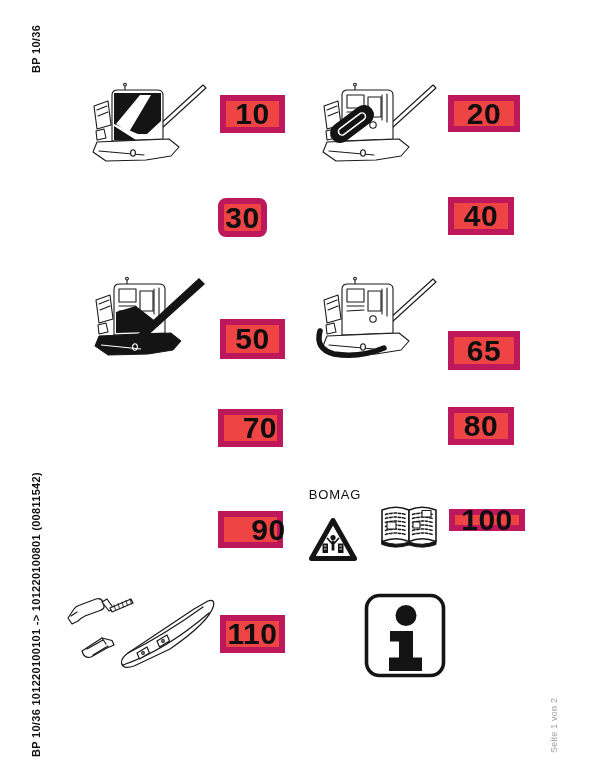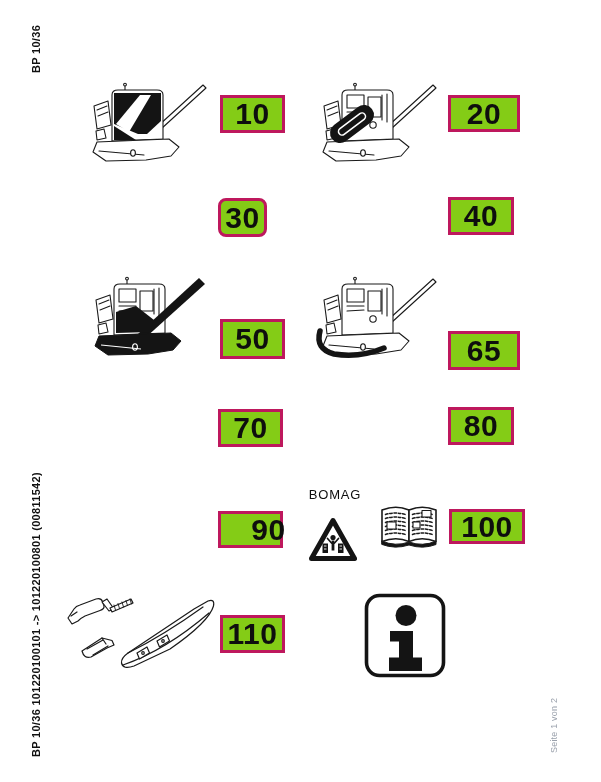--- a/index.html
+++ b/index.html
@@ -6,21 +6,21 @@
   .sheet{
     position:relative;width:601px;height:782px;background:#ffffff;overflow:hidden;
     font-family:"Liberation Sans",sans-serif;color:#111;
   }
   .vlabel{
     position:absolute;transform-origin:0 0;transform:rotate(-90deg);
     white-space:nowrap;font-weight:bold;font-size:11px;letter-spacing:.3px;color:#101010;
   }
   .vlabel.pageind{font-weight:normal;font-size:9px;letter-spacing:.2px;color:#9aa1ac;}
   .numbox{
-    position:absolute;border:3px solid #be185d;background:#84cc16;box-sizing:border-box;
+    position:absolute;border:6px solid #be185d;background:#ef4444;box-sizing:border-box;
     display:flex;align-items:center;justify-content:center;cursor:pointer;
   }
   .numbox span{font-weight:bold;font-size:30px;letter-spacing:.5px;color:#0e0e0e;line-height:1;}
   .illus{position:absolute;cursor:pointer;}
   .illus svg{display:block;width:100%;height:100%;}
   .bomag{
     position:absolute;left:303px;top:487px;width:64px;text-align:center;
     font-weight:normal;font-size:13px;letter-spacing:.8px;color:#0e0e0e;
   }
 </style>
@@ -138,21 +138,21 @@
         <path d="M15,69 L60,73" fill="none"></path>
         <ellipse cx="49" cy="71" rx="2.4" ry="3.2"></ellipse>
       </g>
       <path d="M6,55 Q1,73 20,78 Q46,82 70,72" fill="none" stroke="#141414" stroke-width="5.5" stroke-linecap="round"></path>
     </svg>
   </div>
   <div class="numbox" style="left:448px;top:303px;width:72px;height:39px;margin-top:28px;">
     <span>65</span>
   </div>
 
-  <div class="numbox" style="left:218px;top:409px;width:65px;height:38px;">
+  <div class="numbox" style="left:218px;top:409px;width:65px;height:38px;justify-content:flex-end;">
     <span>70</span>
   </div>
   <div class="numbox" style="left:448px;top:407px;width:66px;height:38px;">
     <span>80</span>
   </div>
 
   <div class="numbox" style="left:218px;top:511px;width:65px;height:37px;padding-left:36px;">
     <span>90</span>
   </div>
 
@@ -182,21 +182,21 @@
           <path d="M6.5,13.5 Q16,10.5 26.5,13.5 M6.5,17.5 Q16,14.5 26.5,17.5 M6.5,21.5 Q16,18.5 26.5,21.5 M6.5,25.5 Q16,22.5 26.5,25.5 M6.5,29.5 Q16,26.5 26.5,29.5 M6.5,33.5 Q16,30.5 26.5,33.5"></path>
           <path d="M33.5,13.5 Q44,10.5 53.5,13.5 M33.5,17.5 Q44,14.5 53.5,17.5 M33.5,21.5 Q44,18.5 53.5,21.5 M33.5,25.5 Q44,22.5 53.5,25.5 M33.5,29.5 Q44,26.5 53.5,29.5 M33.5,33.5 Q44,30.5 53.5,33.5"></path>
         </g>
         <rect x="8" y="21" width="9" height="7" fill="#fff" stroke-width="1.1"></rect>
         <rect x="43" y="9.5" width="9" height="6.5" fill="#fff" stroke-width="1.1"></rect>
         <rect x="34" y="21" width="7" height="6" fill="#fff" stroke-width="1.1"></rect>
       </g>
     </svg>
   </div>
 
-  <div class="numbox" style="left:449px;top:509px;width:76px;height:35px;">
+  <div class="numbox" style="left:449px;top:509px;width:76px;height:22px;">
     <span>100</span>
   </div>
 
   <div class="illus" style="left:62px;top:588px;width:158px;height:88px;">
     <svg viewBox="0 0 158 88">
       <g fill="#fff" stroke="#1a1a1a" stroke-width="1.2" stroke-linejoin="round" stroke-linecap="round">
         <path d="M6,30 L12,21 Q14,18 18,17 L34,11 Q39,9.5 40.5,13.5 L42,18 Q42.5,21 38,22.5 L23,28 Q19,30 16,33 L10,36 Z"></path>
         <path d="M9,28 L15,24" fill="none"></path>
         <path d="M40,14 L47,23 L52,21 L45,11 Z"></path>
         <path d="M48,20 L69,11 L71,15 L50,24 Z"></path>

